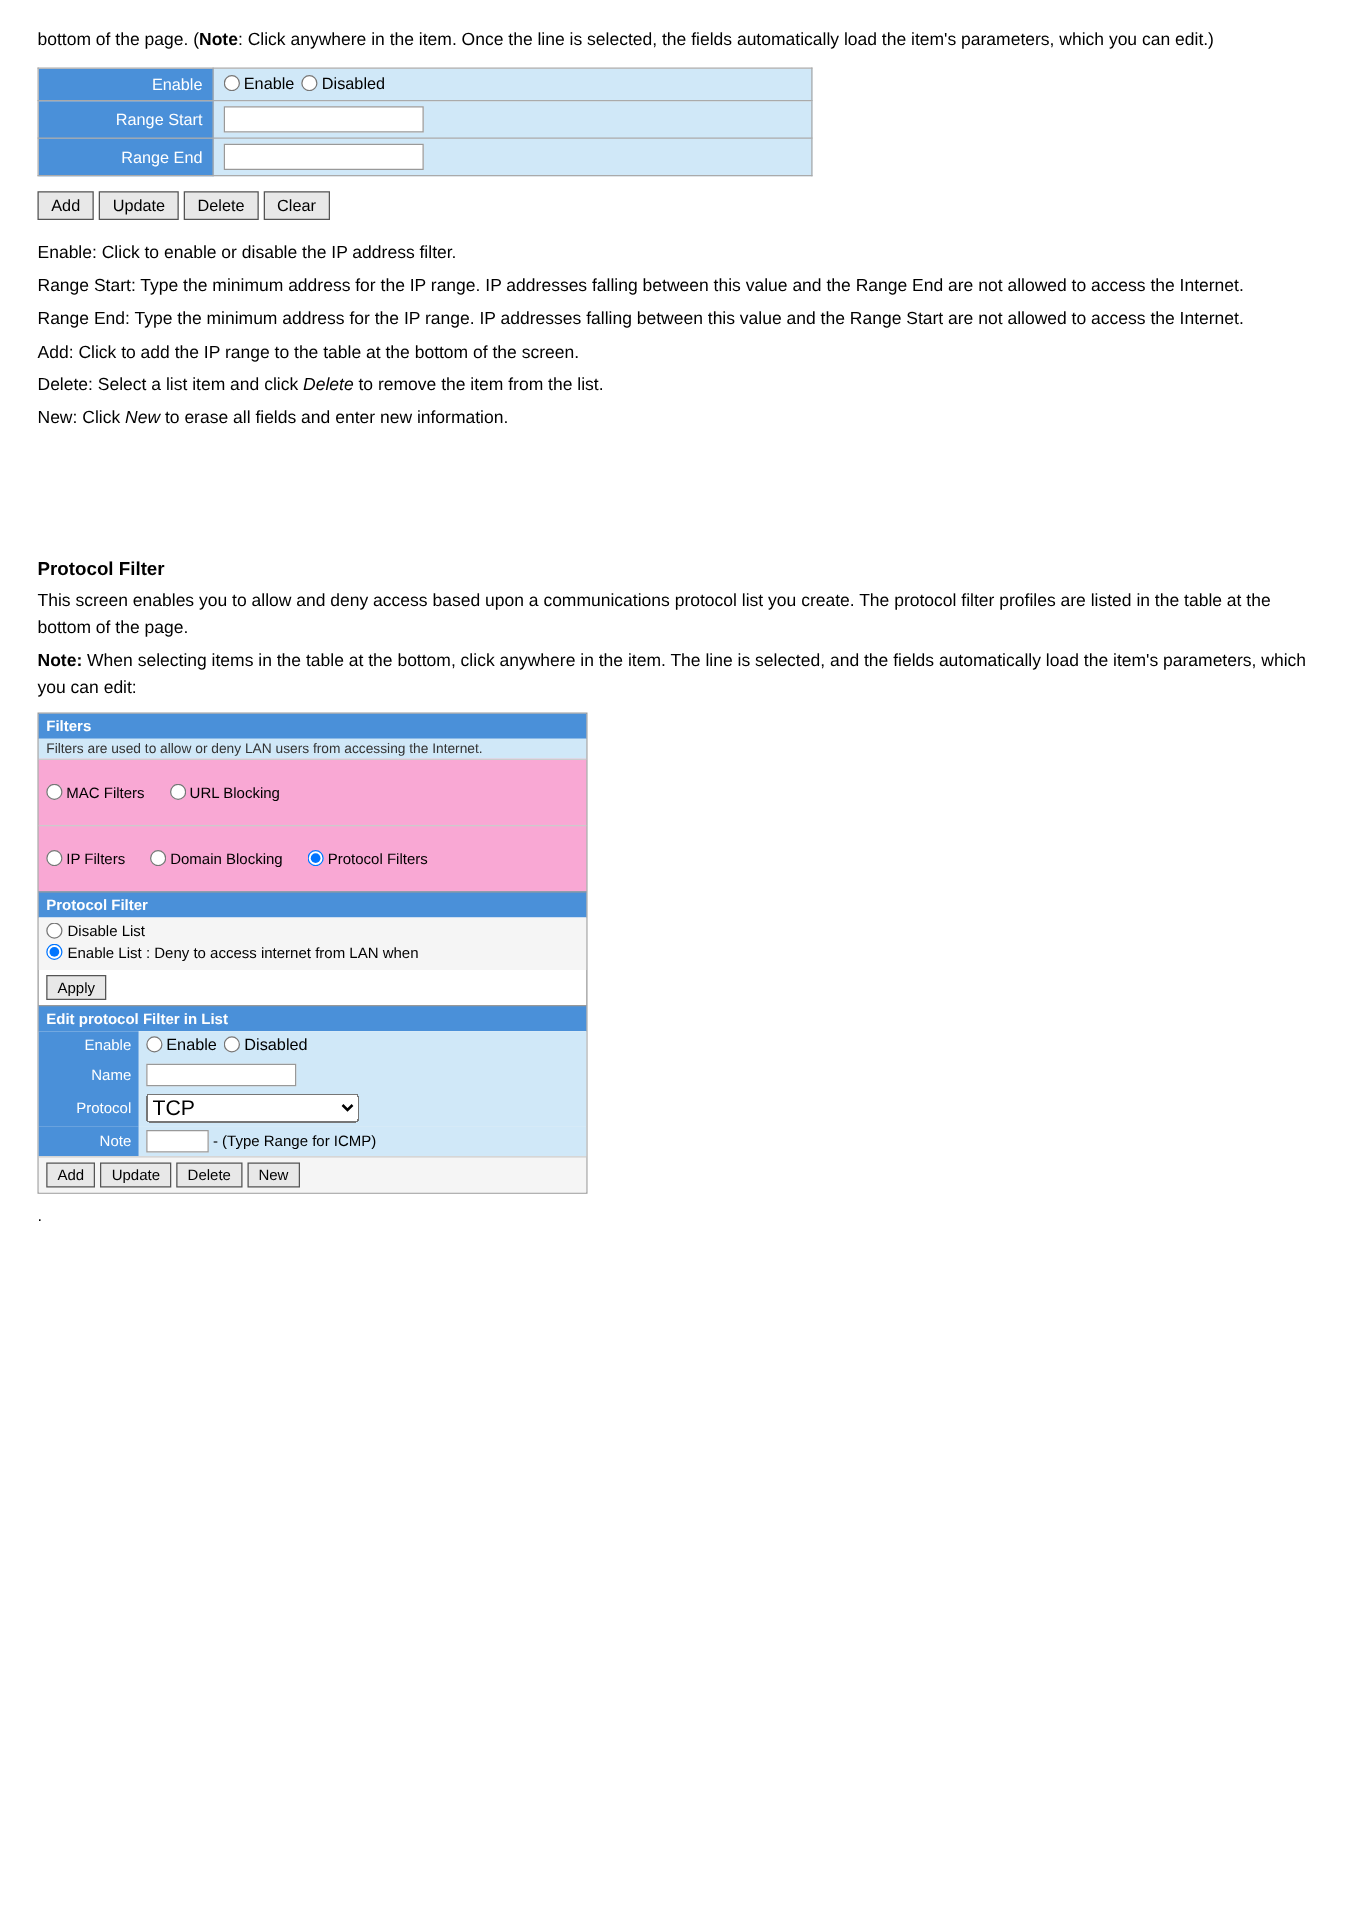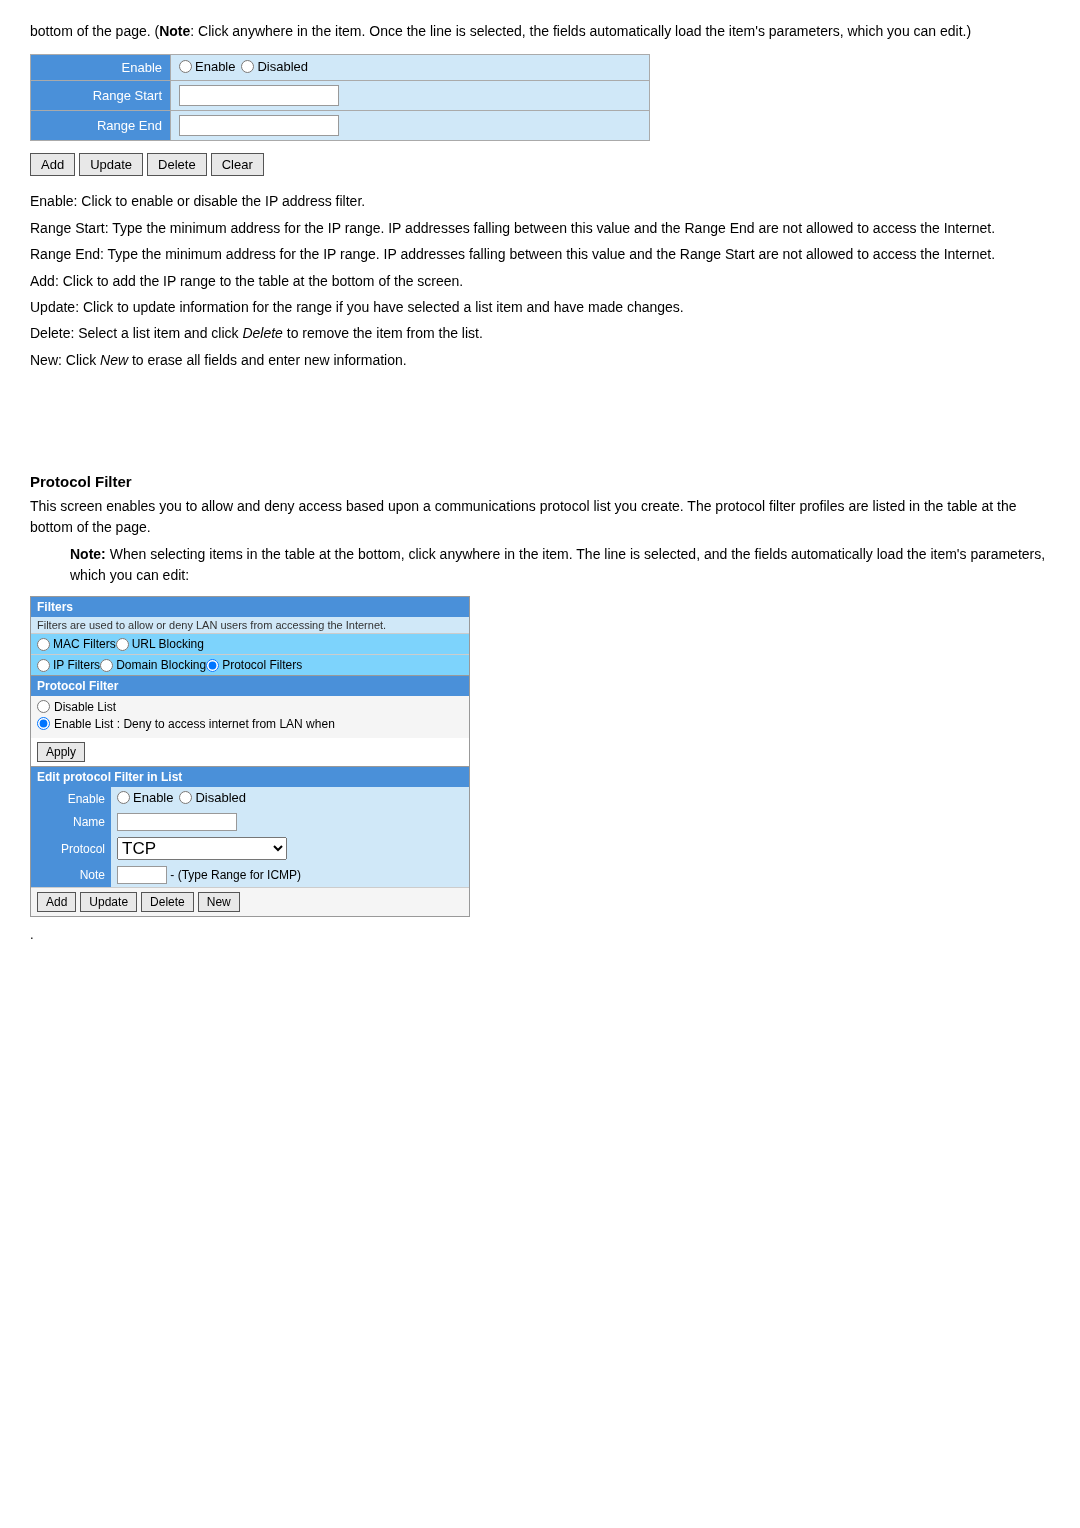--- a/index.html
+++ b/index.html
@@ -69,24 +69,25 @@
       font-weight: bold;
       font-size: 12px;
     }
     .pf-subheader {
       background: #d0e8f8;
       padding: 2px 6px;
       font-size: 11px;
       color: #333;
     }
     .pf-row {
-      padding: 3px 6px;
+      padding: 19px 6px;
       display: flex;
       align-items: center;
-      background: #7dd3fc;
+      gap: 20px;
+      background: #f9a8d4;
       border-top: 1px solid #ccc;
     }
     .pf-row label { display: flex; align-items: center; gap: 3px; }
     .pf-section-header {
       background: #4a90d9;
       color: #fff;
       padding: 3px 6px;
       font-weight: bold;
       font-size: 12px;
       border-top: 1px solid #999;
@@ -198,32 +199,31 @@
   <button class="btn">Update</button>
   <button class="btn">Delete</button>
   <button class="btn">Clear</button>
 </div>
 
 <div class="desc-block">
   <p><strong>Enable:</strong> Click to enable or disable the IP address filter.</p>
   <p><strong>Range Start:</strong> Type the minimum address for the IP range. IP addresses falling between this value and the Range End are not allowed to access the Internet.</p>
   <p><strong>Range End:</strong> Type the minimum address for the IP range. IP addresses falling between this value and the Range Start are not allowed to access the Internet.</p>
   <p><strong>Add:</strong> Click to add the IP range to the table at the bottom of the screen.</p>
-  <p><strong>Update:</strong> Click to update information for the range if you have selected a list item and have made changes.</p>
   <p><strong>Delete:</strong> Select a list item and click <em>Delete</em> to remove the item from the list.</p>
   <p><strong>New:</strong> Click <em>New</em> to erase all fields and enter new information.</p>
 </div>
 
 <div class="spacer"></div>
 <div class="spacer"></div>
 
 <div>
   <div class="section-title">Protocol Filter</div>
   <p style="margin-bottom:6px; line-height:1.5;">This screen enables you to allow and deny access based upon a communications protocol list you create.  The protocol filter profiles are listed in the table at the bottom of the page.</p>
-  <p style="margin-bottom:8px; line-height:1.5;margin-left:40px;">
+  <p style="margin-bottom:8px; line-height:1.5;">
     <strong>Note:</strong><span> When selecting items in the table at the bottom, click anywhere in the item. The line is selected, and the fields automatically load the item's parameters, which you can edit:</span>
   </p>
 
   <div class="pf-outer">
 
     <div class="pf-header">Filters</div>
     <div class="pf-subheader">Filters are used to allow or deny LAN users from accessing the Internet.</div>
 
     <div class="pf-row">
       <label>

